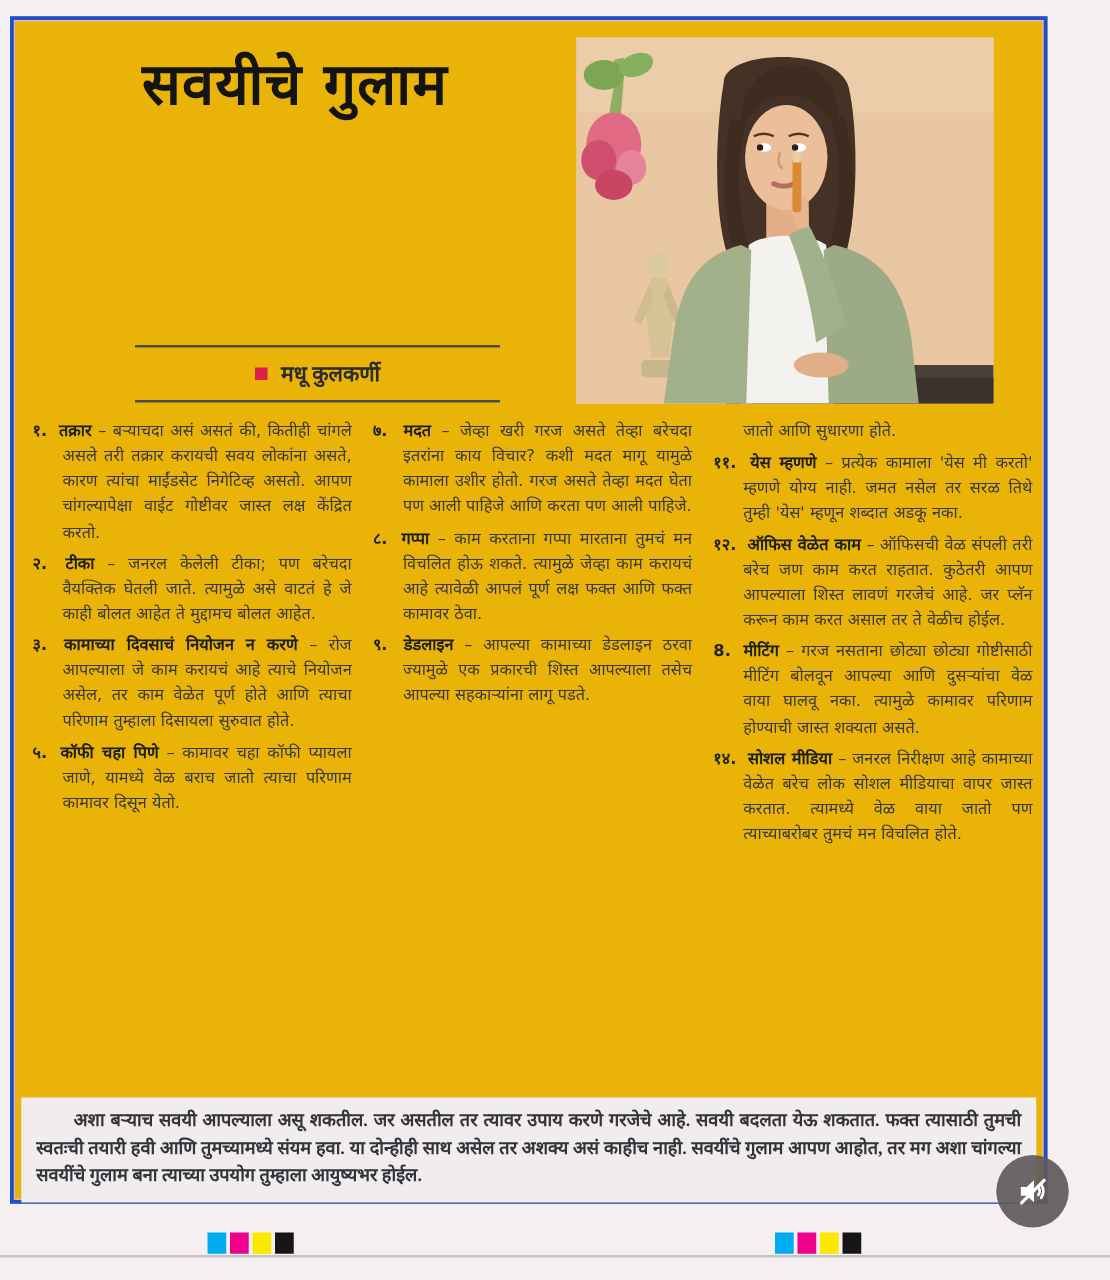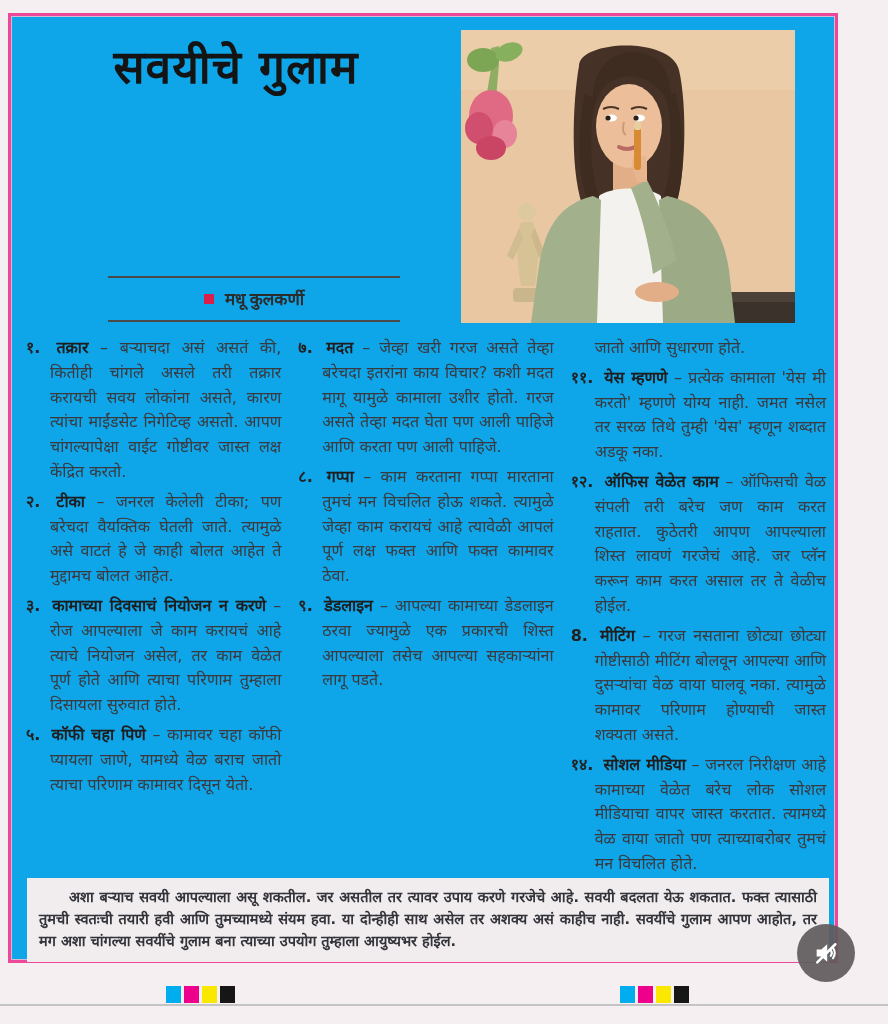--- a/index.html
+++ b/index.html
@@ -5,22 +5,22 @@
   html,body{margin:0;padding:0;}
   body{
     width:888px;height:1024px;position:relative;overflow:hidden;
     background:#f5eff2;
     font-family:"DejaVu Sans",sans-serif;
     -webkit-font-smoothing:antialiased;
   }
   
   .page{
     position:absolute;left:8px;top:13px;width:830px;height:950px;
-    background:#0ea5e9;
-    border:3px solid #ec4899;
+    background:#eab308;
+    border:3px solid #1d4ed8;
     box-shadow:0 0 0 1px #d9b8d6 inset;
     box-sizing:border-box;
   }
   .headline{
     position:absolute;left:30px;top:18px;width:390px;margin:0;
     text-align:center;font-size:46px;font-weight:bold;color:#141414;
     letter-spacing:1px;
   }
   .intro{
     position:absolute;left:18px;top:108px;width:432px;margin:0;
@@ -41,32 +41,32 @@
   .photo{
     position:absolute;left:450px;top:14px;width:334px;height:293px;
     overflow:hidden;background:#e9c7a2;
   }
   .photo svg{display:block;width:100%;height:100%;}
   
   .columns{
     position:absolute;left:15px;top:320px;width:800px;height:540px;
     display:flex;gap:17px;
   }
-  .col{flex:1;font-size:16px;line-height:1.55;color:#3a3a3e;text-align:justify;}
+  .col{flex:1;font-size:13px;line-height:1.55;color:#3a3a3e;text-align:justify;}
   .item{margin-bottom:5px;padding-left:24px;text-indent:-24px;}
   .item .num{font-weight:bold;color:#222;margin-right:4px;}
   .item .heading{font-weight:bold;color:#1d1d1d;}
   .item .body{color:#3a3a3e;}
   .cont{padding-left:24px;margin-bottom:5px;}
   
   .footer-para{
-    position:absolute;left:16px;right:6px;top:862px;margin:0;
+    position:absolute;left:6px;right:6px;top:862px;margin:0;
     background:#f1edef;padding:8px 12px 10px 12px;
     font-size:14.5px;font-weight:bold;color:#33333a;line-height:1.52;
-    text-align:justify;text-indent:30px;box-sizing:border-box;
+    text-align:justify;text-indent:30px;box-sizing:border-box;font-family:Liberation Serif, serif;
   }
   
   .baseline{
     position:absolute;left:0;top:1004px;width:888px;height:2px;background:#c4c4c4;
   }
   .regmarks{position:absolute;top:986px;height:17px;display:flex;gap:3px;}
   .regmarks.left{left:166px;}
   .regmarks.right{left:620px;}
   .regmarks .mark{width:15px;height:17px;display:inline-block;}
   

